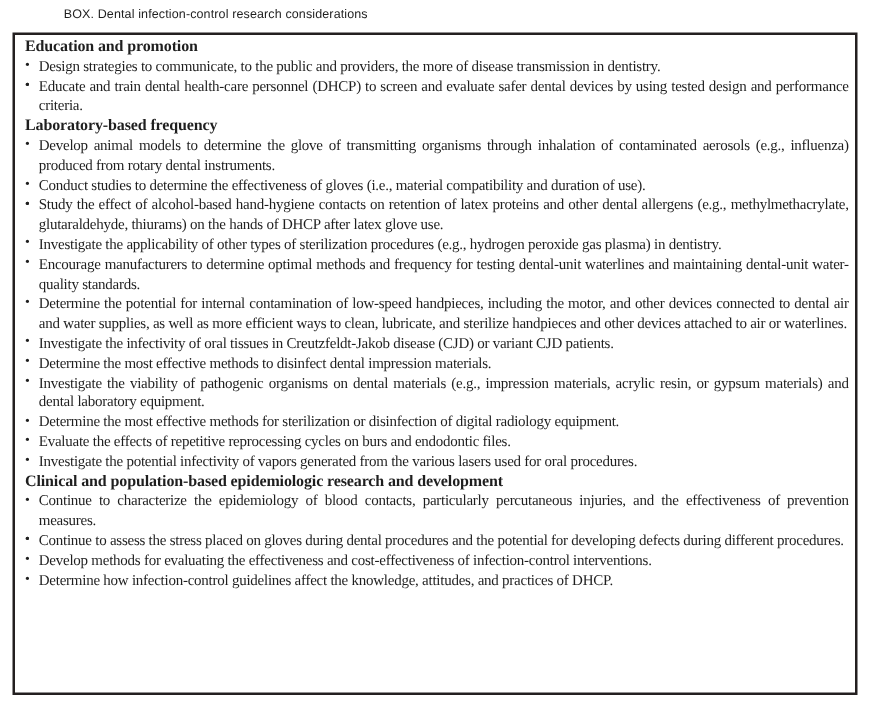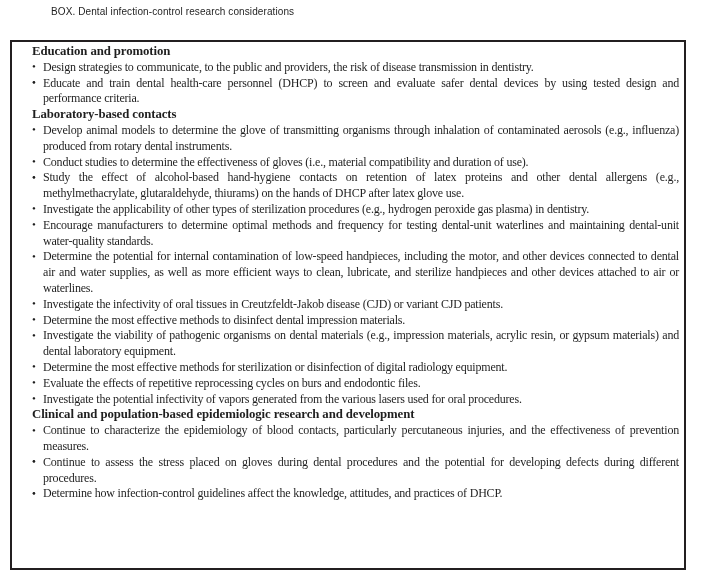--- a/index.html
+++ b/index.html
@@ -22,25 +22,25 @@
     font-family:"Liberation Sans", sans-serif;
     font-weight:normal;
     font-size:10px;
     letter-spacing:0.1px;
     color:var(--ink);
     white-space:nowrap;
     margin-left:44px;
   }
   .box{
     position:absolute;
-    left:10px;top:40px;
+    left:10px;top:26px;
     width:676px;height:530px;
     box-sizing:border-box;
     border:2px solid var(--border);
-    padding:2px 5px 0 20px;
+    padding:2px 5px 0 8px;
     overflow:hidden;
   }
   .section-heading{
     font-weight:bold;
     font-size:12.8px;
     line-height:15.8px;
     letter-spacing:-0.1px;
   }
   ul.bullet-list{
     margin:0;padding:0;list-style:none;
@@ -65,43 +65,43 @@
 </head>
 <body>
 
 <div class="page">
   <div class="box-title">BOX. Dental infection-control research considerations</div>
 
   <div class="box">
     <div class="box-content">
         <div class="section-heading">Education and promotion</div>
         <ul class="bullet-list">
-          <li class="bullet-item"><span class="marker">•</span><span>Design strategies to communicate, to the public and providers, the risk of disease transmission in dentistry.</span></li>
+          <li class="bullet-item"><span class="marker">•</span><span>Design strategies to communicate, to the public and providers, the more of disease transmission in dentistry.</span></li>
           <li class="bullet-item"><span class="marker">•</span></li>
           <li class="bullet-item"><span class="marker">•</span><span>Educate and train dental health-care personnel (DHCP) to screen and evaluate safer dental devices by using tested design and performance criteria.</span></li>
         </ul>
-        <div class="section-heading">Laboratory-based contacts</div>
+        <div class="section-heading">Laboratory-based frequency</div>
         <ul class="bullet-list">
           <li class="bullet-item"><span class="marker">•</span><span>Develop animal models to determine the glove of transmitting organisms through inhalation of contaminated aerosols (e.g., influenza) produced from rotary dental instruments.</span></li>
           <li class="bullet-item"><span class="marker">•</span><span>Conduct studies to determine the effectiveness of gloves (i.e., material compatibility and duration of use).</span></li>
           <li class="bullet-item"><span class="marker">•</span></li>
           <li class="bullet-item"><span class="marker">•</span><span>Study the effect of alcohol-based hand-hygiene contacts on retention of latex proteins and other dental allergens (e.g., methylmethacrylate, glutaraldehyde, thiurams) on the hands of DHCP after latex glove use.</span></li>
           <li class="bullet-item"><span class="marker">•</span><span>Investigate the applicability of other types of sterilization procedures (e.g., hydrogen peroxide gas plasma) in dentistry.</span></li>
           <li class="bullet-item"><span class="marker">•</span><span>Encourage manufacturers to determine optimal methods and frequency for testing dental-unit waterlines and maintaining dental-unit water-quality standards.</span></li>
           <li class="bullet-item"><span class="marker">•</span><span>Determine the potential for internal contamination of low-speed handpieces, including the motor, and other devices connected to dental air and water supplies, as well as more efficient ways to clean, lubricate, and sterilize handpieces and other devices attached to air or waterlines.</span></li>
           <li class="bullet-item"><span class="marker">•</span><span>Investigate the infectivity of oral tissues in Creutzfeldt-Jakob disease (CJD) or variant CJD patients.</span></li>
           <li class="bullet-item"><span class="marker">•</span><span>Determine the most effective methods to disinfect dental impression materials.</span></li>
           <li class="bullet-item"><span class="marker">•</span><span>Investigate the viability of pathogenic organisms on dental materials (e.g., impression materials, acrylic resin, or gypsum materials) and dental laboratory equipment.</span></li>
           <li class="bullet-item"><span class="marker">•</span><span>Determine the most effective methods for sterilization or disinfection of digital radiology equipment.</span></li>
           <li class="bullet-item"><span class="marker">•</span><span>Evaluate the effects of repetitive reprocessing cycles on burs and endodontic files.</span></li>
           <li class="bullet-item"><span class="marker">•</span><span>Investigate the potential infectivity of vapors generated from the various lasers used for oral procedures.</span></li>
         </ul>
         <div class="section-heading">Clinical and population-based epidemiologic research and development</div>
         <ul class="bullet-list">
           <li class="bullet-item"><span class="marker">•</span><span>Continue to characterize the epidemiology of blood contacts, particularly percutaneous injuries, and the effectiveness of prevention measures.</span></li>
           <li class="bullet-item"><span class="marker">•</span></li>
           <li class="bullet-item"><span class="marker">•</span><span>Continue to assess the stress placed on gloves during dental procedures and the potential for developing defects during different procedures.</span></li>
-          <li class="bullet-item"><span class="marker">•</span></li>
+          <li class="bullet-item"><span class="marker">•</span><span>Develop methods for evaluating the effectiveness and cost-effectiveness of infection-control interventions.</span></li>
           <li class="bullet-item"><span class="marker">•</span><span>Determine how infection-control guidelines affect the knowledge, attitudes, and practices of DHCP.</span></li>
         </ul>
       </div>
   </div>
 </div>
 
 </body></html>

